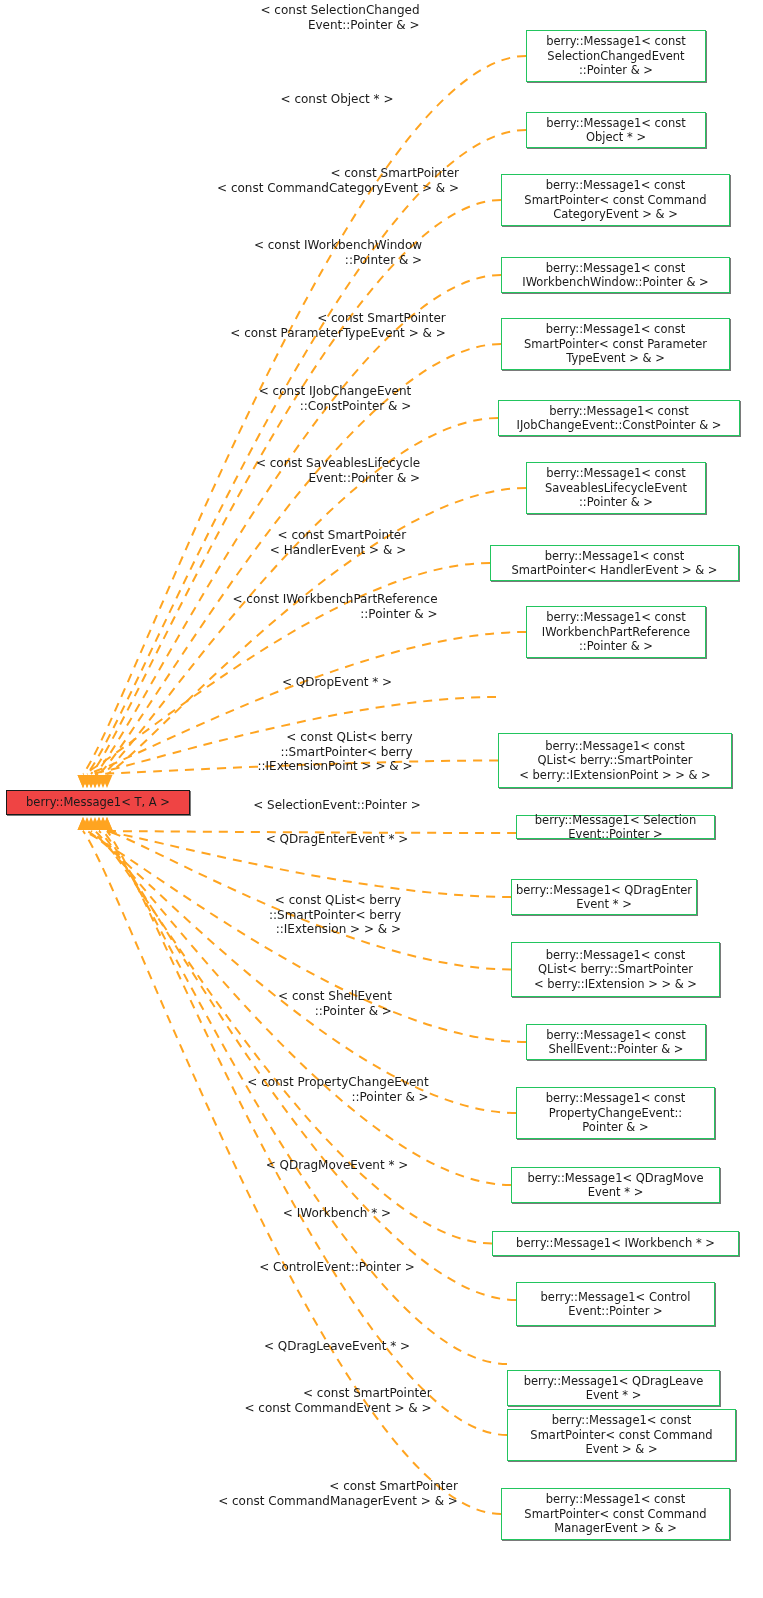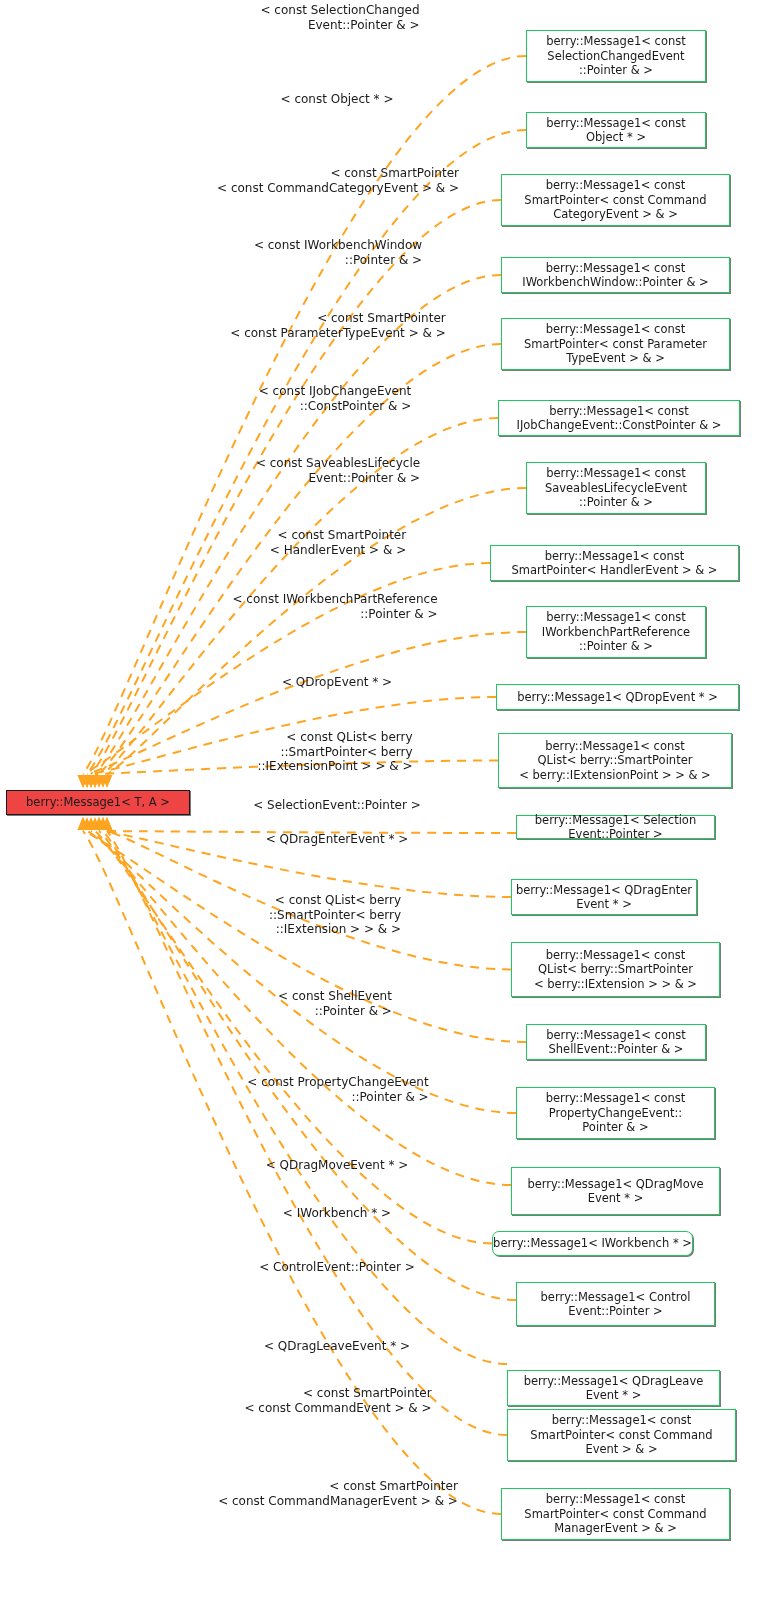--- a/index.html
+++ b/index.html
@@ -102,39 +102,38 @@
     <div class="node" style="left: 498px; top: 400px; width: 242px; height: 36px;">berry::Message1&lt; const
 IJobChangeEvent::ConstPointer &amp; &gt;</div>
     <div class="node" style="left: 526px; top: 462px; width: 180px; height: 52px;">berry::Message1&lt; const
 SaveablesLifecycleEvent
 ::Pointer &amp; &gt;</div>
     <div class="node" style="left: 490px; top: 545px; width: 249px; height: 36px;">berry::Message1&lt; const
 SmartPointer&lt; HandlerEvent &gt; &amp; &gt;</div>
     <div class="node" style="left: 526px; top: 606px; width: 180px; height: 52px;">berry::Message1&lt; const
 IWorkbenchPartReference
 ::Pointer &amp; &gt;</div>
-    <div class="node" style="left: 496px; top: 684px; width: 243px; height: 26px;">berry::Message1&lt; QDropEvent * &gt;</div>
     <div class="node" style="left: 498px; top: 733px; width: 234px; height: 55px;">berry::Message1&lt; const
 QList&lt; berry::SmartPointer
 &lt; berry::IExtensionPoint &gt; &gt; &amp; &gt;</div>
     <div class="node" style="left: 516px; top: 815px; width: 199px; height: 24px;">berry::Message1&lt; Selection
 Event::Pointer &gt;</div>
     <div class="node" style="left: 511px; top: 879px; width: 186px; height: 36px;">berry::Message1&lt; QDragEnter
 Event * &gt;</div>
     <div class="node" style="left: 511px; top: 942px; width: 209px; height: 55px;">berry::Message1&lt; const
 QList&lt; berry::SmartPointer
 &lt; berry::IExtension &gt; &gt; &amp; &gt;</div>
     <div class="node" style="left: 526px; top: 1024px; width: 180px; height: 36px;">berry::Message1&lt; const
 ShellEvent::Pointer &amp; &gt;</div>
     <div class="node" style="left: 516px; top: 1087px; width: 199px; height: 52px;">berry::Message1&lt; const
 PropertyChangeEvent::
 Pointer &amp; &gt;</div>
-    <div class="node" style="left: 511px; top: 1167px; width: 209px; height: 48px;">berry::Message1&lt; QDragMove
+    <div class="node" style="left: 511px; top: 1167px; width: 209px; height: 36px;">berry::Message1&lt; QDragMove
 Event * &gt;</div>
-    <div class="node" style="left: 492px; top: 1231px; width: 201px; height: 25px; border-radius: 7px;">berry::Message1&lt; IWorkbench * &gt;</div>
+    <div class="node" style="left: 492px; top: 1231px; width: 247px; height: 25px;">berry::Message1&lt; IWorkbench * &gt;</div>
     <div class="node" style="left: 516px; top: 1282px; width: 199px; height: 44px;">berry::Message1&lt; Control
 Event::Pointer &gt;</div>
     <div class="node" style="left: 507px; top: 1346px; width: 213px; height: 36px; margin-top: 24px;">berry::Message1&lt; QDragLeave
 Event * &gt;</div>
     <div class="node" style="left: 507px; top: 1409px; width: 229px; height: 52px;">berry::Message1&lt; const
 SmartPointer&lt; const Command
 Event &gt; &amp; &gt;</div>
     <div class="node" style="left: 501px; top: 1488px; width: 229px; height: 52px;">berry::Message1&lt; const
 SmartPointer&lt; const Command
 ManagerEvent &gt; &amp; &gt;</div>

